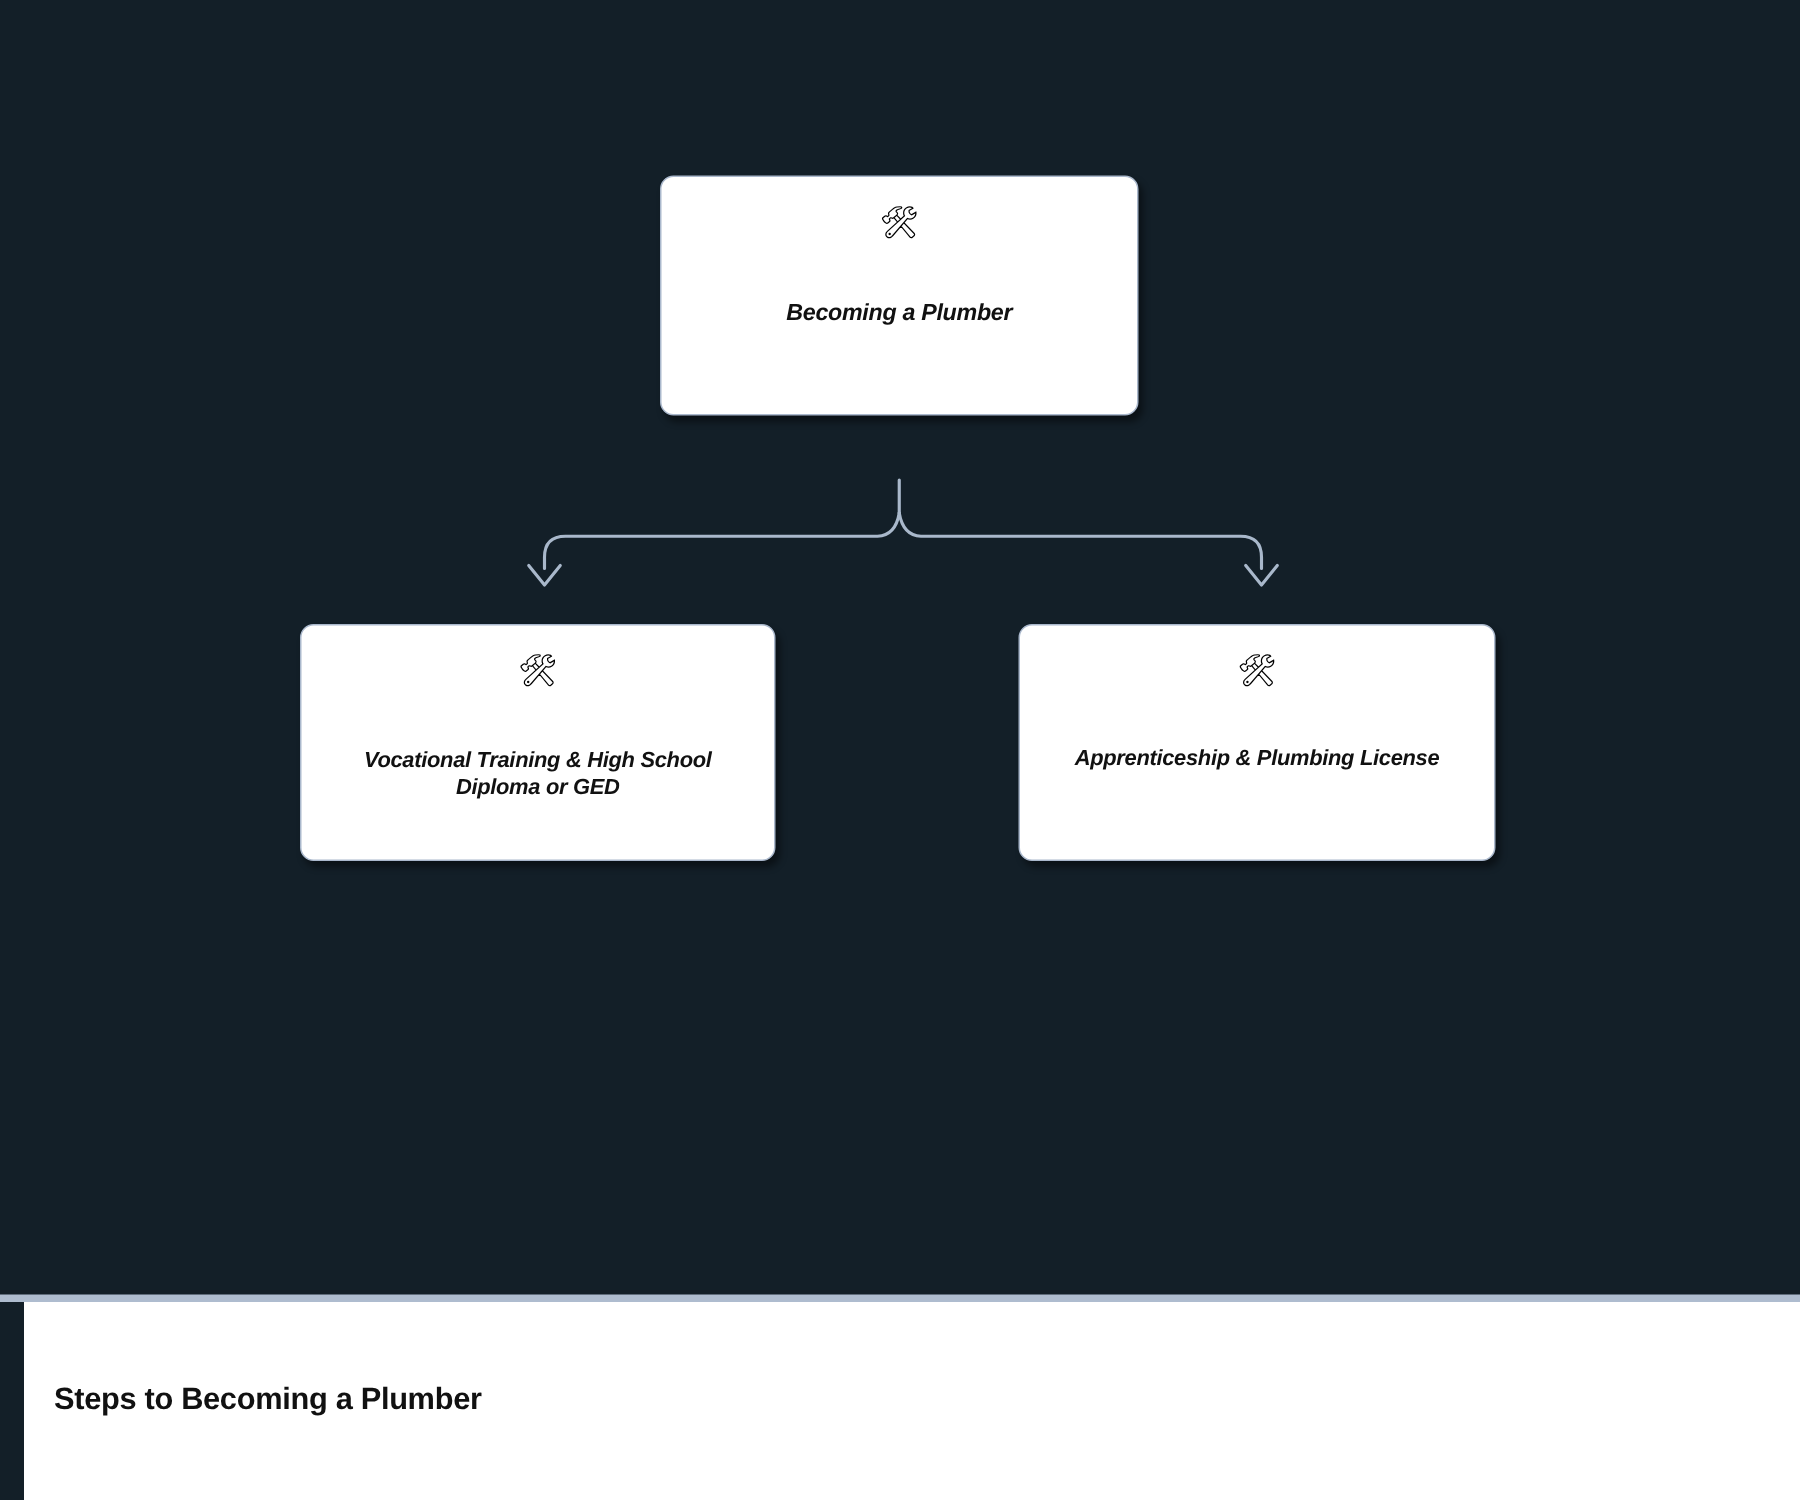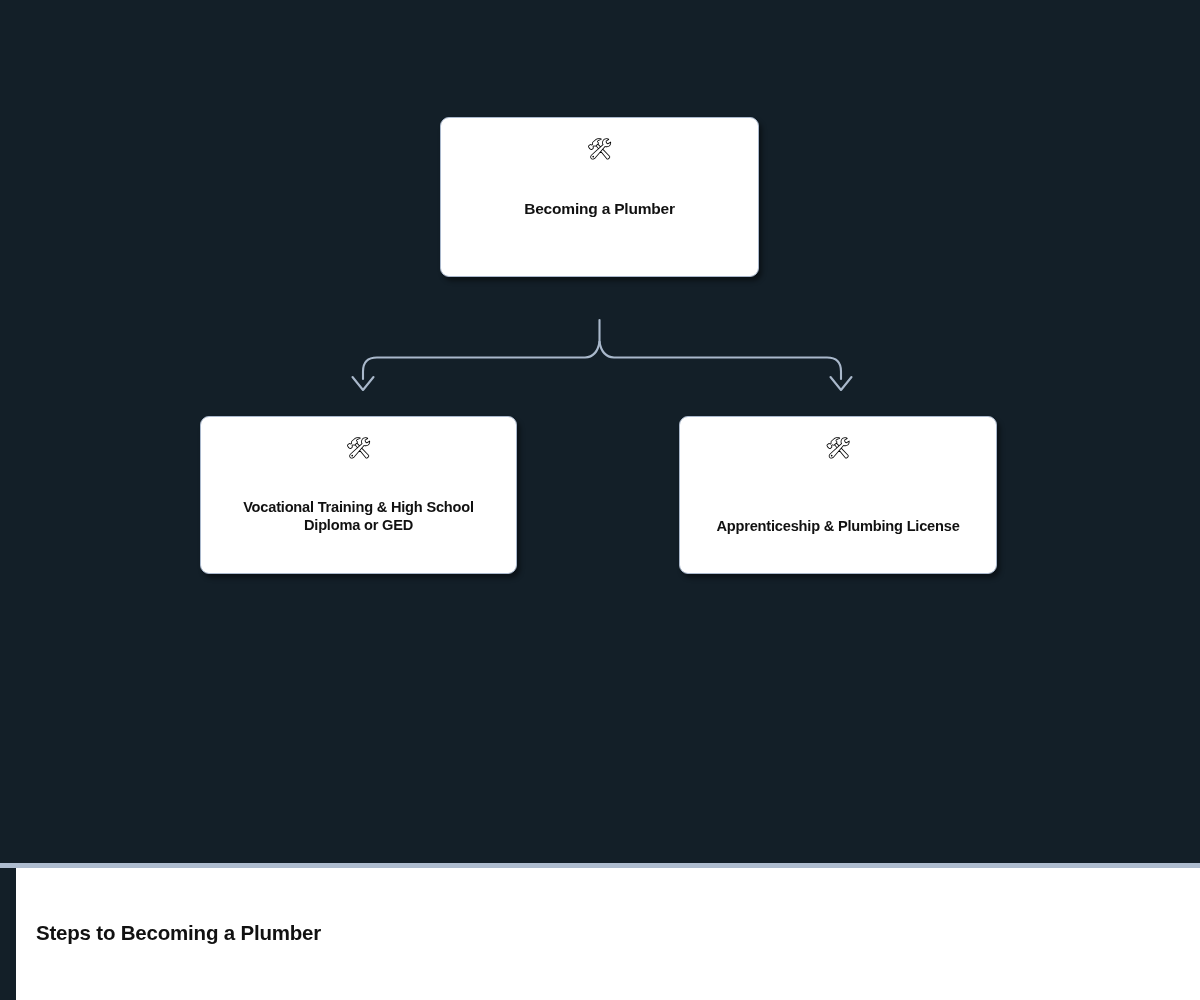--- a/index.html
+++ b/index.html
@@ -62,20 +62,21 @@
     height: 26px;
     display: block;
     filter: saturate(0.55);
   }
 
   .node-label {
     color: #111111;
     font-weight: bold;
     text-align: center;
     letter-spacing: -0.2px;
+    font-style: italic;
   }
 
   
   #node-root {
     left: 440px;
     top: 117px;
     width: 319px;
     height: 160px;
   }
   #node-root .node-label {
@@ -97,21 +98,21 @@
     top: 416px;
     width: 318px;
     height: 158px;
   }
   .node-child .node-label {
     font-size: 14.6px;
     line-height: 18px;
     margin-top: 37px;
     width: 290px;
   }
-  #node-child-1 .node-label { margin-top: 56px; }
+  #node-child-1 .node-label { margin-top: 36px; }
 
   
   #footer-rule {
     position: absolute;
     left: 0;
     top: 863px;
     width: 1200px;
     height: 5px;
     background: #aebccf;
   }

